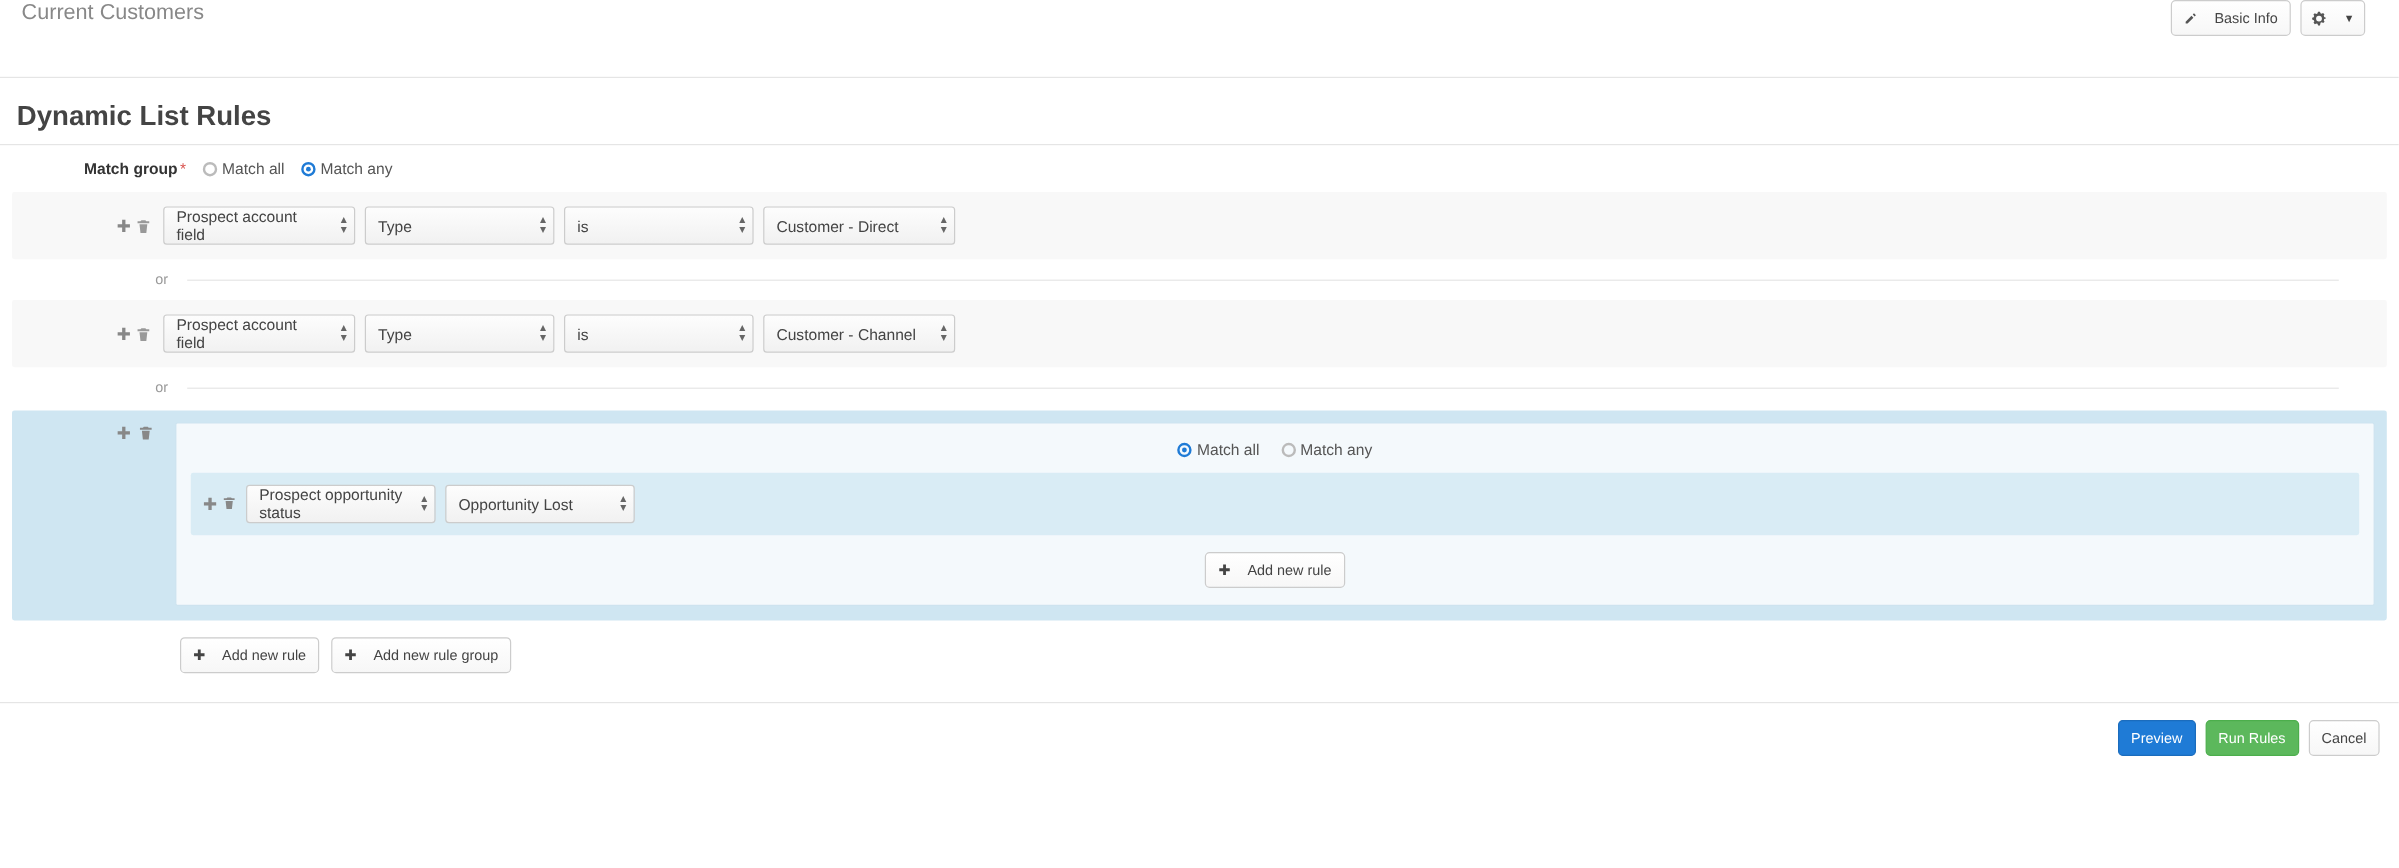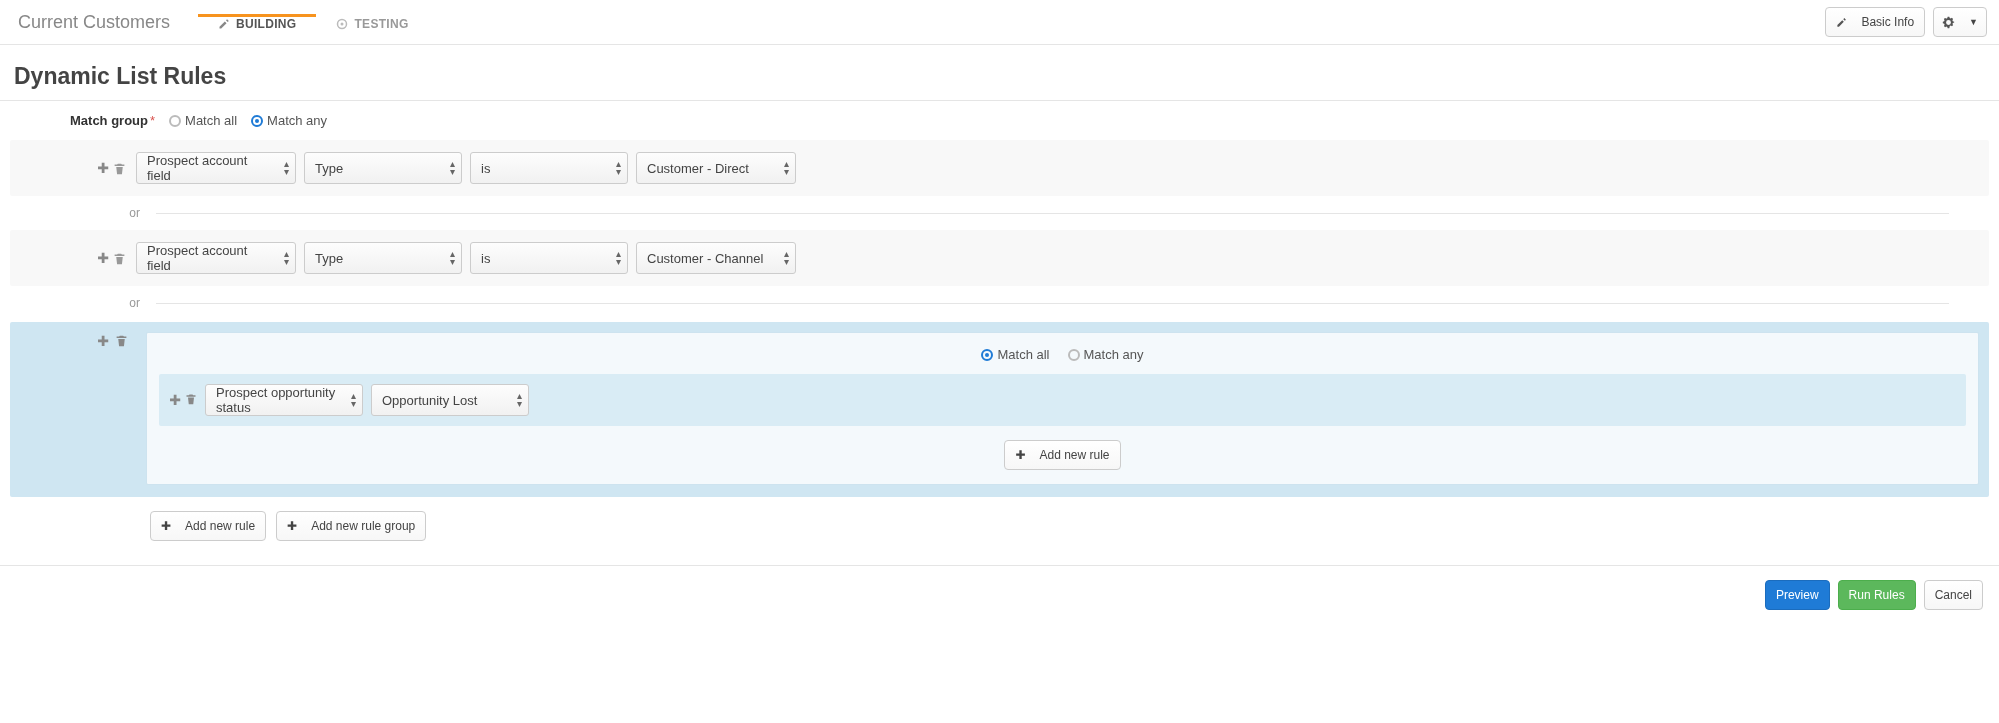--- a/index.html
+++ b/index.html
@@ -4,25 +4,25 @@
 <style>
   * { box-sizing: border-box; }
   body {
     margin: 0;
     font-family: -apple-system, BlinkMacSystemFont, "Segoe UI", Helvetica, Arial, sans-serif;
     font-size: 13px;
     color: #333;
     background: #fff;
   }
   .topbar {
-    height: 45px;
+    height: 65px;
     border-bottom: 1px solid #e5e5e5;
     display: flex;
-    align-items: center;
-    padding: 0 12px 0 18px;
+    align-items: flex-start;
+    padding: 0 28px 0 18px;
   }
   .title {
     font-size: 18px;
     color: #888;
     display: flex;
     align-items: center;
     padding-right: 28px;
     font-weight: 400;
   }
   .tabs {
@@ -255,39 +255,20 @@
   .w-status{ width: 158px; }
   .w-opp   { width: 158px; }
   svg { display: block; }
   .group-wrap { position: relative; }
 </style>
 </head>
 <body>
 
 <div class="topbar">
   <div class="title">Current Customers</div>
-  <div class="tabs">
-    <div class="tab active">
-      <span>
-        <svg width="12" height="12" viewBox="0 0 16 16">
-            <path fill="#888" d="M12.1 1.6l2.3 2.3-1.5 1.5-2.3-2.3 1.5-1.5zM2 11.7l7.1-7.1 2.3 2.3L4.3 14H2v-2.3z"></path>
-          </svg>
-      </span>
-      <span>BUILDING</span>
-    </div>
-    <div class="tab">
-      <span>
-        <svg width="12" height="12" viewBox="0 0 16 16">
-            <circle cx="8" cy="8" r="6" fill="none" stroke="#bbb" stroke-width="2"></circle>
-            <circle cx="8" cy="8" r="2" fill="#bbb"></circle>
-          </svg>
-      </span>
-      <span>TESTING</span>
-    </div>
-  </div>
   <div class="top-right">
     <div class="btn">
       <span>
         <svg width="11" height="11" viewBox="0 0 16 16">
             <path fill="#555" d="M12.1 1.6l2.3 2.3-1.5 1.5-2.3-2.3 1.5-1.5zM2 11.7l7.1-7.1 2.3 2.3L4.3 14H2v-2.3z"></path>
           </svg>
       </span>
       <span>Basic Info</span>
     </div>
     <div class="btn icononly">

